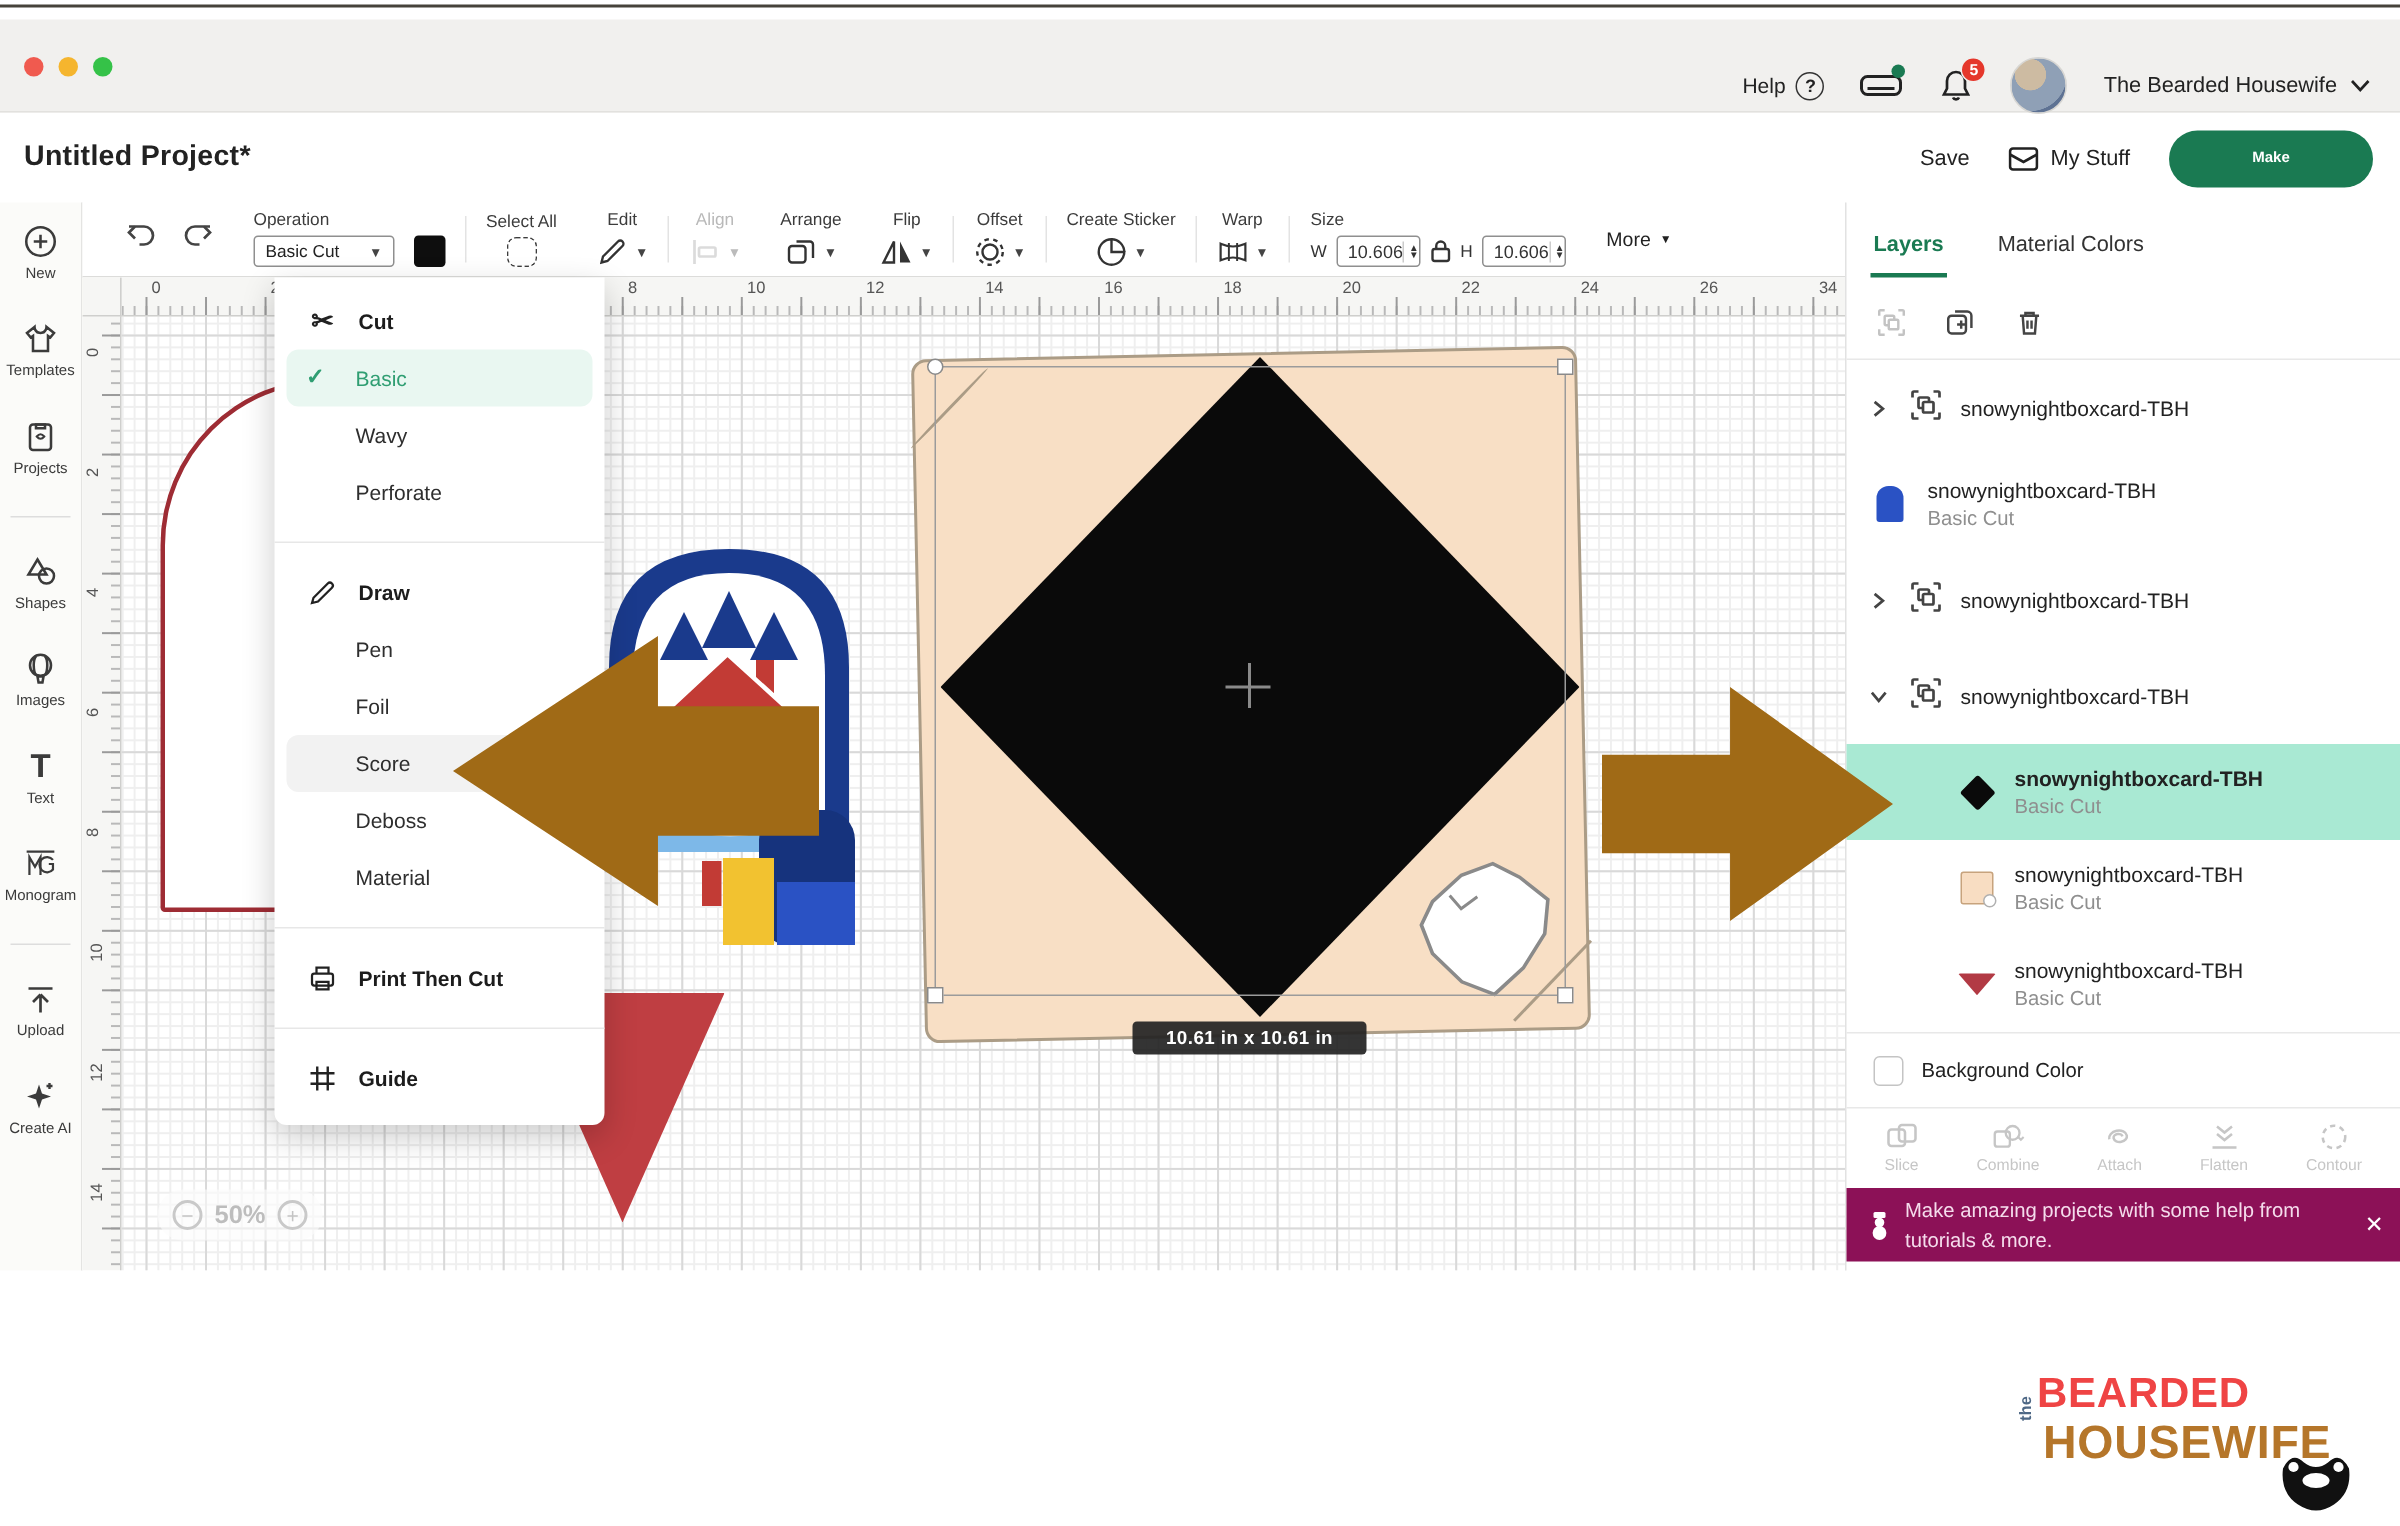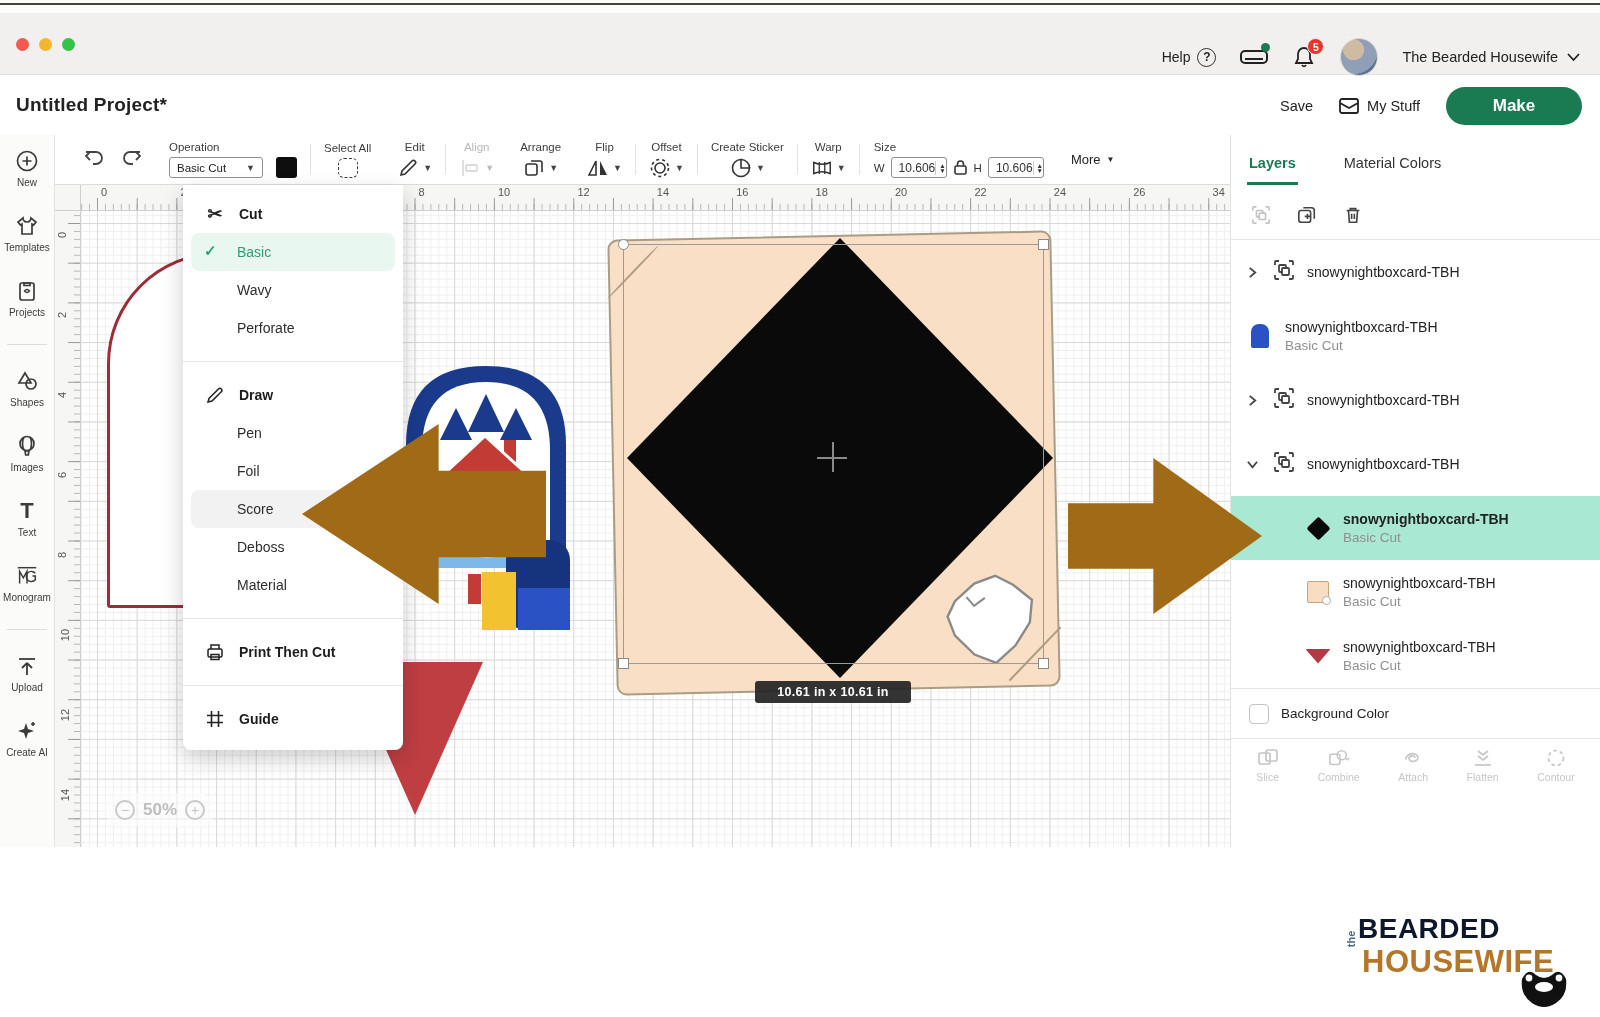--- a/index.html
+++ b/index.html
@@ -28,21 +28,21 @@
   .badge { position:absolute; top:-7px; right:-8px; min-width:17px; height:17px; border-radius:9px; background:#e5372b; color:#fff; font-size:10.5px; font-weight:700; display:flex; align-items:center; justify-content:center; border:1.5px solid #f1f0ee; }
   .avatar { width:38px; height:38px; border-radius:50%; background:radial-gradient(circle at 35% 30%, #cdbba2 0 30%, #8fa0b6 31% 70%, #5e7293 71%); border:1px solid #d7d6d3; }
   .account { display:flex; align-items:center; gap:9px; font-size:14.5px; color:#222; }
 
   
   .projectbar { position:absolute; top:76px; left:0; right:0; height:59px; background:#fff; }
   .proj-title { position:absolute; left:16px; top:18px; font-size:19px; font-weight:700; letter-spacing:.2px; }
   .proj-right { position:absolute; right:18px; top:0; height:59px; display:flex; align-items:center; gap:26px; }
   .save-lbl { font-size:14.5px; }
   .mystuff { display:flex; align-items:center; gap:8px; font-size:14.5px; }
-  .make-btn { width:136px; height:38px; border-radius:19px; background:#1a7a52; color:#fff; font-size:17px; font-weight:700; display:flex; align-items:center; justify-content:center; }
+  .make-btn { width:136px; height:38px; border-radius:19px; background:#1a7a52; color:#fff; font-size:10px; font-weight:700; display:flex; align-items:center; justify-content:center; }
 
   
   .workspace { position:absolute; top:135px; left:0; right:0; bottom:170px; }
 
   
   .sidebar { position:absolute; left:0; top:0; width:55px; height:100%; background:#fbfbf9; border-right:1px solid #e4e4e2; padding-top:14px; }
   .side-item { display:flex; flex-direction:column; align-items:center; gap:4px; margin-bottom:26px; }
   .side-item .slabel { font-size:10px; color:#3b3b3b; }
   .side-item svg { width:24px; height:24px; }
   .side-div { height:1px; background:#ddd; margin:2px 7px 24px; }
@@ -123,21 +123,21 @@
   .m-item .sub-arrow { position:absolute; right:14px; font-size:10px; color:#111; }
   .m-item .cursor { position:absolute; left:122px; top:7px; font-size:19px; color:#111; text-shadow:0 0 2px #fff; }
   .m-div { height:1px; background:#e7e7e7; margin:14px 0; }
 
   
   .arrow-left { position:absolute; left:302px; top:424px; width:244px; height:180px; background:#a06a16; clip-path:polygon(0 50%,56% 0,56% 26%,100% 26%,100% 74%,56% 74%,56% 100%); z-index:40; }
   .arrow-right { position:absolute; left:1068px; top:458px; width:194px; height:156px; background:#a06a16; clip-path:polygon(0 29%,44% 29%,44% 0,100% 50%,44% 100%,44% 71%,0 71%); z-index:40; }
 
   
   .rpanel { position:absolute; right:0; top:0; width:370px; height:100%; background:#fff; border-left:1px solid #e2e2e2; }
-  .rtabs { height:56px; display:flex; align-items:center; gap:48px; padding-left:18px; }
+  .rtabs { height:56px; display:flex; align-items:center; gap:36px; padding-left:18px; }
   .rtab { font-size:14.5px; color:#333; position:relative; }
   .rtab.active { color:#1a7a52; font-weight:700; }
   .rtab.active:after { content:""; position:absolute; left:-2px; right:-2px; bottom:-14px; height:3px; background:#1a7a52; }
   .ractions { height:49px; display:flex; align-items:center; gap:26px; padding-left:20px; border-bottom:1px solid #e8e8e8; }
   .ractions svg { width:20px; height:20px; }
   .rlist { }
   .layer-row { height:64px; display:flex; align-items:center; gap:12px; padding-left:16px; }
   .layer-row.selected { background:#a9e9d3; }
   .layer-row.child { padding-left:74px; }
   .layer-row .chev { width:14px; display:flex; }
@@ -161,21 +161,21 @@
   .bact svg { width:22px; height:20px; }
   .bact .blabel { font-size:10.5px; }
   .banner { height:49px; background:#8c1157; display:flex; align-items:center; gap:9px; padding:0 30px 0 14px; position:relative; }
   .banner .btext { color:#f5dcec; font-size:13.5px; line-height:1.45; width:280px; }
   .banner .bclose { position:absolute; right:11px; top:15px; color:#fff; font-size:15px; }
   .snowman { width:16px; height:20px; }
 
   
   .watermark { position:absolute; right:42px; bottom:14px; width:210px; height:92px; }
   .wm-the { position:absolute; left:-5px; top:22px; transform:rotate(-90deg); font-size:11px; font-weight:700; color:#4d6785; }
-  .wm-1 { position:absolute; left:10px; top:2px; font-size:28px; font-weight:800; color:#0f172a; letter-spacing:.5px; }
+  .wm-1 { position:absolute; left:10px; top:2px; font-size:28px; font-weight:800; color:#ef4444; letter-spacing:.5px; }
   .wm-2 { position:absolute; left:0; top:33px; font-size:31px; font-weight:800; color:#b5762a; letter-spacing:.5px;margin-left:14px; }
   .beard { position:absolute; right:-12px; bottom:-6px; width:52px; height:44px; }
 </style>
 </head>
 <body>
 
 <div class="app">
   <div class="video-edge"></div>
 
   <div class="tabbar">
@@ -758,20 +758,29 @@
           </div>
           <div class="bact">
             <span style="width:22px;height:20px;display:flex">
               <svg viewBox="0 0 22 20" fill="none" stroke="#3b3b3b" stroke-width="1.7">
                 <circle cx="11" cy="10" r="7.5" stroke="#c6c6c6" stroke-width="1.7" stroke-dasharray="3.5 3"></circle>
               </svg>
             </span>
     <span class="blabel">Contour</span>
           </div>
         </div>
+      <div class="banner">
+        <svg class="snowman" viewBox="0 0 16 20">
+            <rect x="4" y="1" width="8" height="4" rx="1" fill="#fff"></rect>
+            <circle cx="8" cy="8" r="3.2" fill="#fff"></circle>
+            <circle cx="8" cy="15" r="4.6" fill="#fff"></circle>
+          </svg>
+        <span class="btext">Make amazing projects with some help from tutorials &amp; more.</span>
+        <span class="bclose">✕</span>
+      </div>
     </div>
   </div>
 
   <div class="arrow-left"></div>
   <div class="arrow-right"></div>
 
   <div class="watermark">
     <span class="wm-the">the</span>
     <span class="wm-1">BEARDED</span>
     <span class="wm-2">HOUSEWIFE</span>

